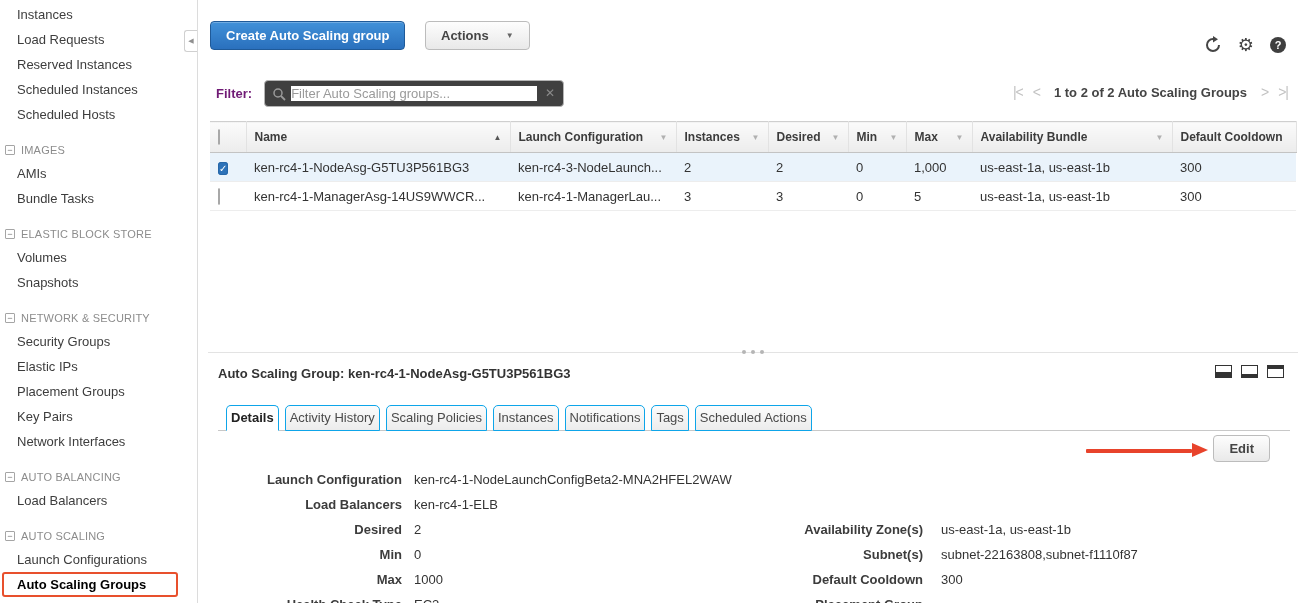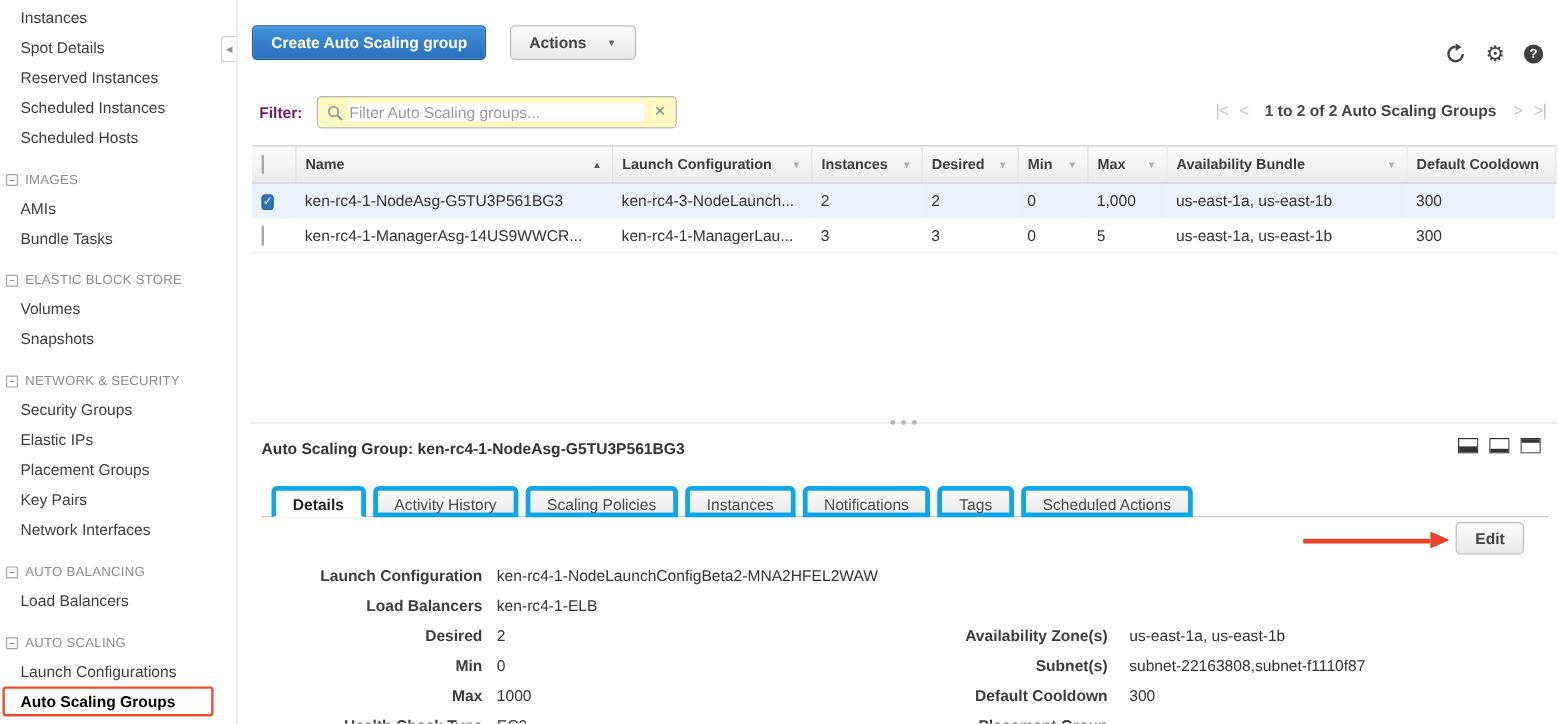--- a/index.html
+++ b/index.html
@@ -35,21 +35,21 @@
 
   .top-icons { position:absolute; right:12px; top:36px; display:flex; align-items:center; gap:16px; }
   .icon-btn { cursor:pointer; display:flex; align-items:center; }
   .gear-glyph { font-size:18px; color:#444; line-height:1; }
   .help-circle { width:16px; height:16px; border-radius:50%; background:#3f3f3f; color:#fff; font-size:11px;
     font-weight:bold; display:flex; align-items:center; justify-content:center; }
 
   .filter-row { position:absolute; left:8px; top:80px; display:flex; align-items:center; }
   .filter-label { font-weight:bold; color:#701a75; margin-right:12px; }
   .search-box { position:relative; width:300px; height:27px; border:1px solid #b5b5b5; border-radius:4px;
-    background:#fef9c3; display:flex; align-items:center; padding:0 26px; }
+    background:#404040; display:flex; align-items:center; padding:0 26px; }
   .search-box input { border:none; outline:none; width:100%; font-size:13px; color:#333; font-family:inherit; }
   input::placeholder { color:#9a9a9a; }
   .search-icon { position:absolute; left:7px; top:6px; }
   .clear-icon { position:absolute; right:8px; top:5px; color:#8a8a8a; font-size:12px; cursor:pointer; }
 
   .pagination { position:absolute; right:10px; top:84px; display:flex; align-items:center; gap:10px;
     color:#c2c2c2; font-size:14px; }
   .page-text { font-weight:bold; color:#444; margin:0 4px; font-size:13px; }
   .page-arrow { cursor:pointer; letter-spacing:-1px; }
 
@@ -70,22 +70,22 @@
   
   .details-panel { position:absolute; left:0; top:352px; width:1090px; height:251px;
     border-top:1px solid #e3e3e3; background:#fff; }
   .splitter-dots { position:absolute; left:50%; top:-3px; transform:translateX(-50%); display:flex; gap:5px; cursor:row-resize; }
   .splitter-dots i { width:4px; height:4px; border-radius:50%; background:#b5b5b5; }
   .panel-title { position:absolute; left:10px; top:13px; font-weight:bold; color:#333; }
   .layout-icons { position:absolute; right:14px; top:12px; display:flex; gap:9px; }
 
   .tabstrip { position:absolute; left:10px; right:8px; top:50px; height:28px; border-bottom:1px solid #c8c8c8;
     display:flex; align-items:flex-end; padding-left:8px; }
-  .tab { height:26px; line-height:24px; padding:0 14px; background:linear-gradient(180deg,#fcfcfc,#ececec);
-    border:4px solid #0ea5e9; border-radius:5px 5px 0 0; margin-right:6px; margin-bottom:-1px; color:#4a4a4a;
+  .tab { height:26px; line-height:24px; padding:0 4px; background:linear-gradient(180deg,#fcfcfc,#ececec);
+    border:1px solid #0ea5e9; border-radius:5px 5px 0 0; margin-right:6px; margin-bottom:-1px; color:#4a4a4a;
     cursor:pointer; white-space:nowrap; }
   .tab.active { background:#fff; border-bottom:1px solid #fff; font-weight:bold; color:#222; }
 
   .btn-edit { position:absolute; right:28px; top:82px; height:27px; }
   .annotation-arrow { position:absolute; left:878px; top:90px; width:122px; height:15px; pointer-events:none; }
   .arrow-line { position:absolute; left:0; top:6px; width:106px; height:4px; background:#e8432b; border-radius:1px; }
   .arrow-head { position:absolute; right:0; top:0; width:0; height:0; border-top:7px solid transparent;
     border-bottom:7px solid transparent; border-left:16px solid #e8432b; }
 
   .fields-left  { position:absolute; left:8px;  top:114px; }
@@ -94,21 +94,21 @@
   .field-label { width:186px; text-align:right; font-weight:bold; color:#3c3c3c; white-space:nowrap; }
   .fields-right .field-label { width:120px; }
   .field-value { margin-left:12px; color:#333; white-space:nowrap; }
   .fields-right .field-value { margin-left:18px; }
 </style>
 </head>
 <body>
 
 <div class="sidebar">
   <div class="nav-link">Instances</div>
-  <div class="nav-link">Spot Details</div>
+  <div class="nav-link">Load Requests</div>
   <div class="nav-link">Reserved Instances</div>
   <div class="nav-link">Scheduled Instances</div>
   <div class="nav-link">Scheduled Hosts</div>
 
   <div class="nav-section">
     <span class="minus-box">−</span>
     <span>IMAGES</span>
   </div>
   <div class="nav-link">AMIs</div>
   <div class="nav-link">Bundle Tasks</div>

